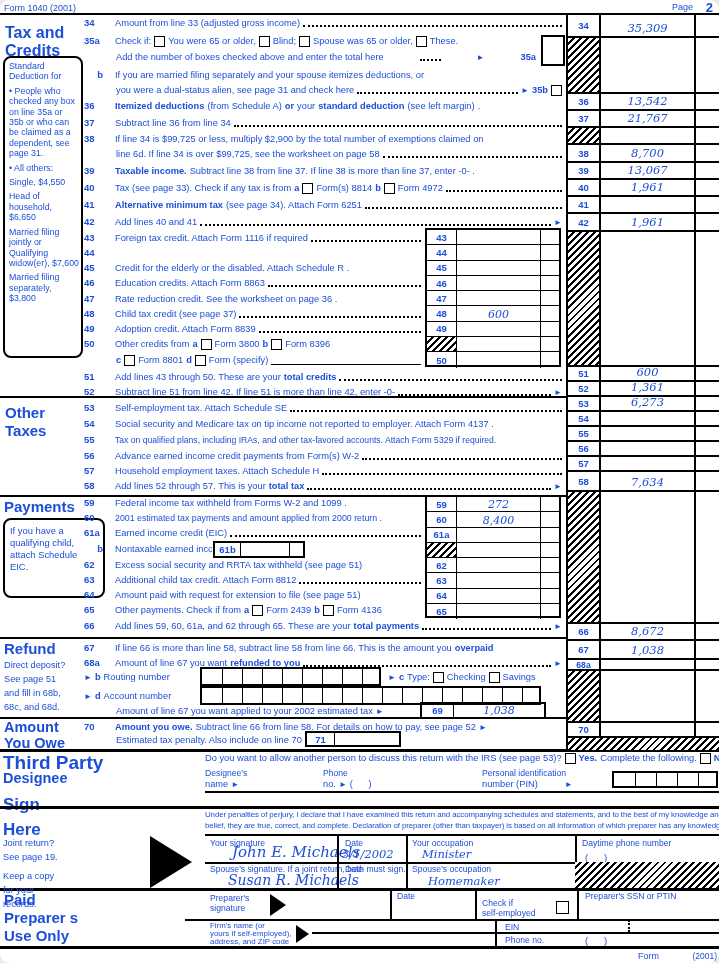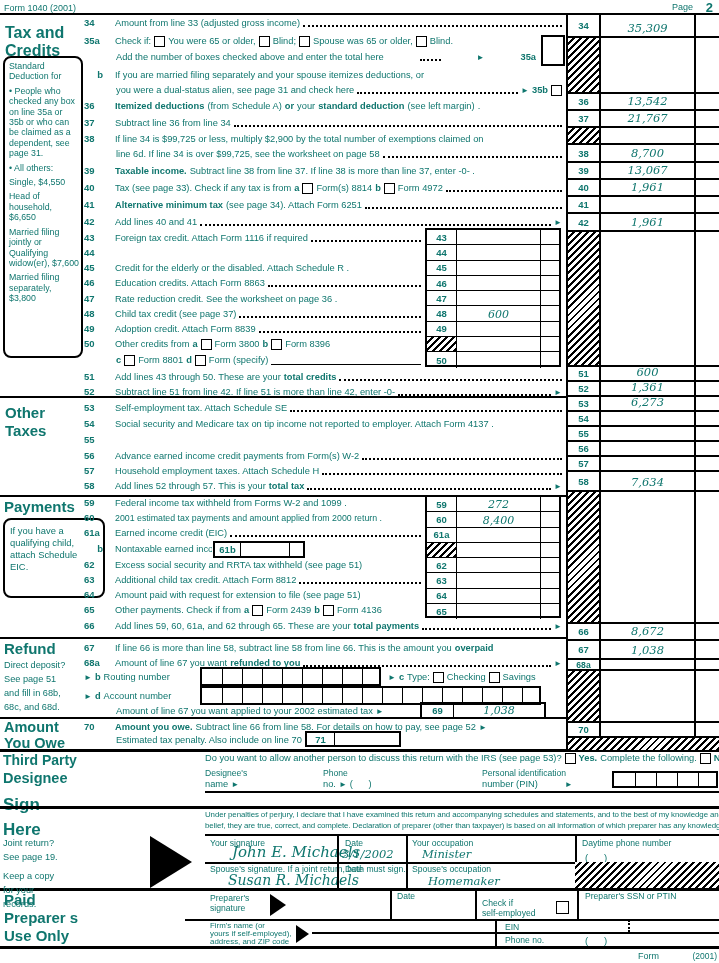--- a/index.html
+++ b/index.html
@@ -1,17 +1,17 @@
 <!DOCTYPE html>
 <html><head>
 <meta charset="utf-8">
 <style>
   html,body{margin:0;padding:0;background:#e8e8e8;}
-  #page{position:relative;width:719px;height:963px;background:#fff;color:#0f766e;
-        font-family:"Liberation Sans",sans-serif;overflow:hidden;}
+  #page{position:relative;width:719px;height:963px;background:#fff;color:#1d4ed8;
+        font-family:"Liberation Sans",sans-serif;overflow:hidden;border-radius:9px;}
   .abs{position:absolute;}
   .hl{position:absolute;background:#000;}
   .vl{position:absolute;background:#000;width:2px;}
   .row{position:absolute;display:flex;align-items:baseline;column-gap:3px;
        font-size:9.3px;line-height:11px;white-space:nowrap;overflow:hidden;}
   .no{font-weight:bold;flex:none;width:28px;font-size:9.5px;}
   .no.r{text-align:right;padding-right:9px;box-sizing:border-box;}
   .b{font-weight:bold;}
   .ld{flex:1;border-bottom:2px dotted #000;align-self:flex-end;margin-bottom:2px;min-width:6px;}
   .ar{flex:none;font-size:8px;}
@@ -59,21 +59,21 @@
   <div class="hl" style="left:0;top:13px;width:719px;height:2px;"></div>
 
   <div class="sect" style="left:5px;top:24px;font-size:16px;">Tax and</div>
   <div class="sect" style="left:5px;top:42px;font-size:16px;">Credits</div>
   <div class="sect" style="left:5px;top:404px;font-size:15px;">Other</div>
   <div class="sect" style="left:5px;top:422px;font-size:15px;">Taxes</div>
   <div class="sect" style="left:4px;top:498px;font-size:15px;">Payments</div>
   <div class="sect" style="left:4px;top:640px;font-size:15px;">Refund</div>
   <div class="sect" style="left:4px;top:719px;font-size:14.5px;">Amount</div>
   <div class="sect" style="left:4px;top:735px;font-size:14.5px;">You Owe</div>
-  <div class="sect" style="left:3px;top:752px;font-size:14px;">Third Party</div>
+  <div class="sect" style="left:3px;top:752px;font-size:19px;">Third Party</div>
   <div class="sect" style="left:3px;top:770px;font-size:14.5px;">Designee</div>
   <div class="sect" style="left:3px;top:795px;font-size:17px;">Sign</div>
   <div class="sect" style="left:3px;top:820px;font-size:17px;">Here</div>
   <div class="sect" style="left:4px;top:891px;font-size:15px;">Paid</div>
   <div class="sect" style="left:4px;top:909px;font-size:15px;">Preparer s</div>
   <div class="sect" style="left:4px;top:927px;font-size:15px;">Use Only</div>
 
   <div class="hl" style="left:0;top:396px;width:566px;height:2px;"></div>
   <div class="hl" style="left:0;top:495px;width:566px;height:2px;"></div>
   <div class="hl" style="left:0;top:637px;width:566px;height:2px;"></div>
@@ -111,21 +111,21 @@
   <div class="row" style="left:84px;top:35px;width:452px;">
     <span class="no">35a</span>
     <span>Check if:</span>
     <span class="cb"></span>
       <span>You were 65 or older,</span>
     <span class="cb"></span>
       <span>Blind;</span>
     <span class="cb"></span>
       <span>Spouse was 65 or older,</span>
     <span class="cb"></span>
-      <span>Blind.</span>
+      <span>These.</span>
   </div>
   <div class="row" style="left:116px;top:52px;width:420px;gap:36px;">
     <span>Add the number of boxes checked above and enter the total here</span>
       <span class="ld"></span>
     <span class="ar">►</span>
     <span class="b">35a</span>
   </div>
   <div class="abs" style="left:541px;top:35px;width:24px;height:31px;border:2px solid #000;box-sizing:border-box;"></div>
 
   <div class="row" style="left:84px;top:69px;width:478px;">
@@ -266,20 +266,21 @@
     <span class="no">53</span>
     <span>Self-employment tax. Attach Schedule SE</span>
       <span class="ld"></span>
   </div>
   <div class="row" style="left:84px;top:418px;width:478px;">
     <span class="no">54</span>
     <span>Social security and Medicare tax on tip income not reported to employer. Attach Form 4137 .</span>
   </div>
   <div class="row" style="left:84px;top:434px;width:478px;font-size:8.6px;">
     <span class="no">55</span>
+    <span>Tax on qualified plans, including IRAs, and other tax-favored accounts. Attach Form 5329 if required.</span>
   </div>
   <div class="row" style="left:84px;top:450px;width:478px;">
     <span class="no">56</span>
     <span>Advance earned income credit payments from Form(s) W-2</span>
       <span class="ld"></span>
   </div>
   <div class="row" style="left:84px;top:465px;width:478px;">
     <span class="no">57</span>
     <span>Household employment taxes. Attach Schedule H</span>
       <span class="ld"></span>

